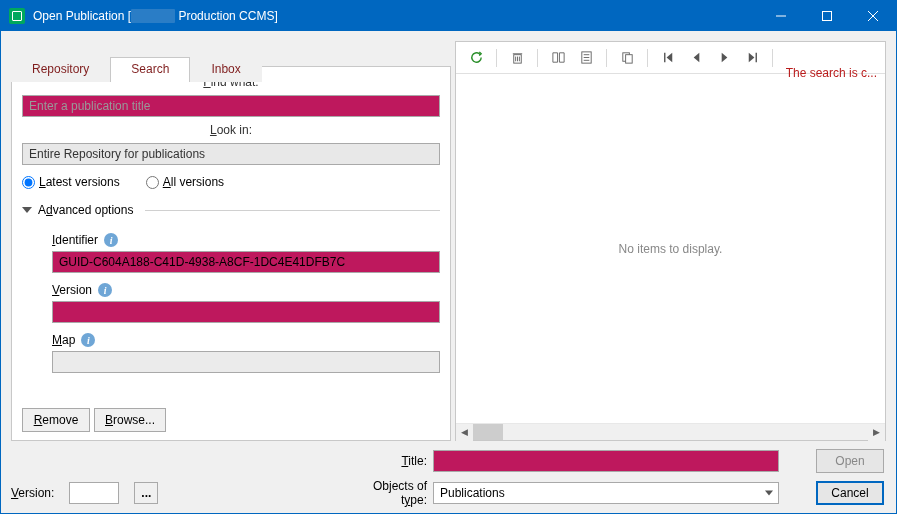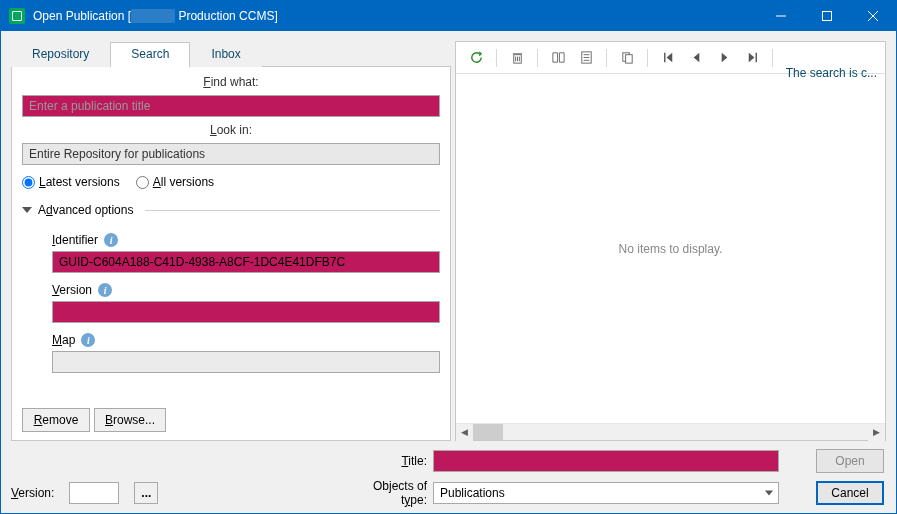--- a/index.html
+++ b/index.html
@@ -12,52 +12,52 @@
 .title-hidden { display: inline-block; width: 44px; height: 14px; background: #2a7dc6; vertical-align: middle; border-radius: 1px; }
 .winbtns { display: flex; height: 100%; }
 .winbtn { width: 46px; display: flex; align-items: center; justify-content: center; color: #fff; font-size: 13px; }
 
 .content { flex: 1; background: #f0f0f0; display: flex; flex-direction: column; padding: 10px 10px 6px 10px; gap: 8px; }
 
 .upper { flex: 1; display: flex; gap: 4px; min-height: 0; }
 
 .left { width: 440px; display: flex; flex-direction: column; }
 .tabs { display: flex; height: 26px; border-bottom: 1px solid #c8c8c8; }
-.tab { padding: 4px 20px; color: #0c4a6e; background: #f0f0f0; border: 1px solid transparent; border-bottom: none; position: relative; top: 1px; }
+.tab { padding: 4px 20px; color: #7f1d1d; background: #f0f0f0; border: 1px solid transparent; border-bottom: none; position: relative; top: 16px; }
 .tab.active { background: #fff; border-color: #c8c8c8; }
 .tabpane { flex: 1; background: #fff; border: 1px solid #c8c8c8; border-top: none; padding: 8px 10px; display: flex; flex-direction: column; gap: 6px; overflow: hidden; }
 
 .lbl { color: #333; text-align: center; }
 .underline { text-decoration: underline; }
 .input, .select-like { width: 100%; height: 22px; border: 1px solid #a9a9a9; padding: 2px 6px; font-size: 12px; font-family: inherit; background: #be185d; }
 .input::placeholder { color: #999; }
 .look-in-box { width: 100%; height: 22px; border: 1px solid #a9a9a9; background: #e8e8e8; padding: 2px 6px; color: #333; display: flex; align-items: center; }
 .readonly-gray { background: #ebebeb; }
 
-.radio-row { display: flex; gap: 16px; align-items: center; padding: 4px 0; }
+.radio-row { display: flex; gap: 26px; align-items: center; padding: 4px 0; }
 .radio { display: inline-flex; align-items: center; gap: 4px; }
 .radio input { margin: 0; }
 
 .adv-header { display: flex; align-items: center; gap: 6px; padding: 4px 0; }
 .caret-down { display: inline-block; width: 0; height: 0; border-left: 5px solid transparent; border-right: 5px solid transparent; border-top: 6px solid #555; }
 .adv-line { flex: 1; height: 1px; background: #d0d0d0; margin-left: 6px; }
 
 .adv-body { padding-left: 30px; display: flex; flex-direction: column; gap: 4px; }
 .field-label-row { display: flex; align-items: center; gap: 6px; margin-top: 6px; }
 .info-icon { width: 14px; height: 14px; border-radius: 50%; background: #6fa6d6; color: #fff; font-size: 10px; font-weight: bold; display: inline-flex; align-items: center; justify-content: center; font-style: italic; font-family: Georgia, serif; }
 
 .btn-row { display: flex; justify-content: flex-start; gap: 4px; padding-top: 10px; margin-top: auto; }
 .btn { min-width: 68px; height: 24px; border: 1px solid #a9a9a9; background: #f0f0f0; padding: 2px 10px; font-size: 12px; font-family: inherit; }
 
 .right { flex: 1; background: #fff; border: 1px solid #c8c8c8; display: flex; flex-direction: column; min-width: 0; }
 .toolbar { height: 32px; border-bottom: 1px solid #e0e0e0; display: flex; align-items: center; padding: 0 8px; gap: 4px; }
 .tbtn { width: 24px; height: 24px; display: flex; align-items: center; justify-content: center; color: #555; }
 .tbtn svg { width: 15px; height: 15px; }
 .tsep { width: 1px; height: 18px; background: #d8d8d8; margin: 0 4px; }
-.tb-status { margin-left: auto; color: #0c4a6e; white-space: nowrap; overflow: hidden; text-overflow: ellipsis; max-width: 110px; margin-top: 30px; }
+.tb-status { margin-left: auto; color: #b91c1c; white-space: nowrap; overflow: hidden; text-overflow: ellipsis; max-width: 110px; margin-top: 30px; }
 .results { flex: 1; display: flex; align-items: center; justify-content: center; color: #888; }
 .hscroll { height: 17px; display: flex; align-items: center; border-top: 1px solid #e8e8e8; }
 .scroll-arrow { width: 17px; height: 17px; display: flex; align-items: center; justify-content: center; color: #606060; font-size: 9px; background: #f0f0f0; }
 .scroll-track { flex: 1; height: 100%; background: #f0f0f0; position: relative; }
 .scroll-thumb { position: absolute; left: 0; width: 30px; height: 100%; background: #cdcdcd; }
 .form-label { text-align: right; }
 .footer-stack { display: flex; flex-direction: column; gap: 6px; }
 .footer-grid { display: grid; grid-template-columns: 340px 70px 346px 1fr 70px; align-items: center; gap: 6px; }
 .left-footer { display: flex; align-items: center; gap: 15px; }
 .version-box { width: 50px; height: 22px; border: 1px solid #a9a9a9; background: #fff; }

